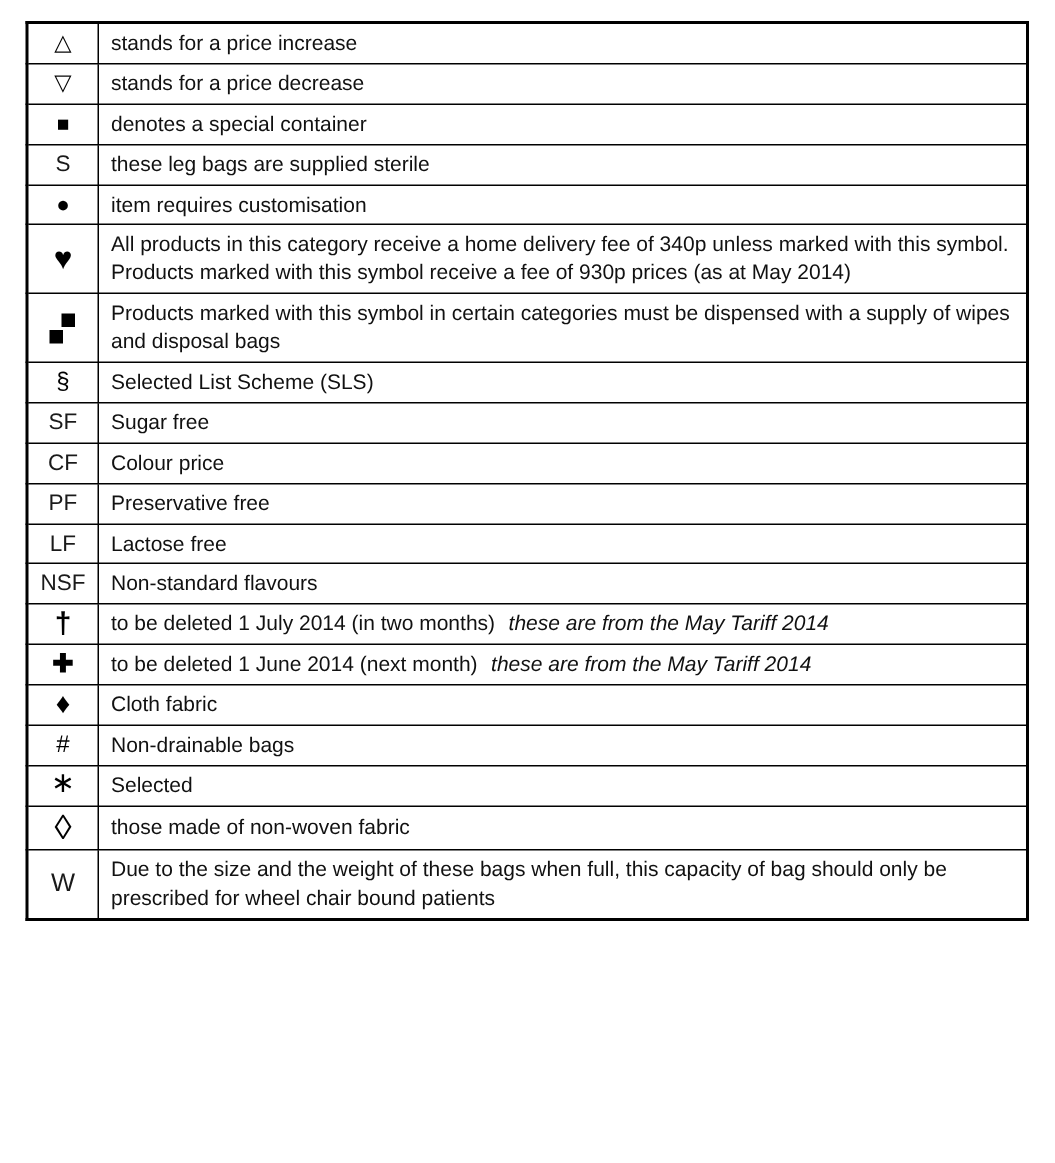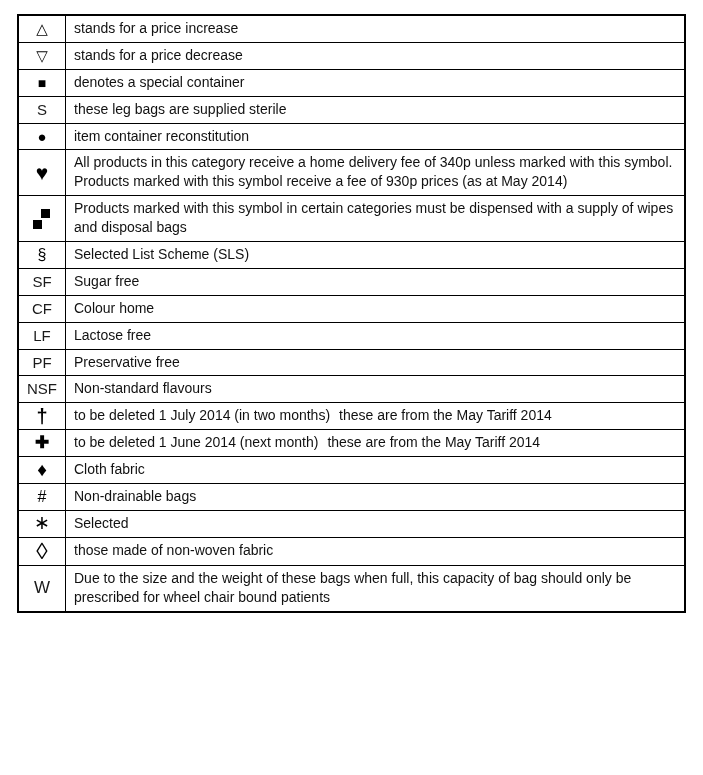--- a/index.html
+++ b/index.html
@@ -77,20 +77,21 @@
     width: 13px;
     height: 16px;
     border: 2px solid #000;
     border-right-width: 5px;
     border-bottom-width: 4px;
     border-radius: 3px;
     box-sizing: content-box;
     background: #fff;
   }
   .desc-italic {
+    font-style: italic;
     margin-left: 9px;
     text-align: right;
   }
 </style>
 </head>
 <body>
 
 <div class="page" data-name="page">
   <table class="legend" data-name="symbol-legend-table">
     <tbody data-name="symbol-table-body">
@@ -105,21 +106,21 @@
         <tr data-name="table-row">
     <td class="sym" data-name="symbol-cell"><span class="glyph" data-name="black-square-icon">■</span></td>
     <td class="desc" data-name="description-cell"><span class="desc-text" data-name="description-text">denotes a special container</span></td>
   </tr>
         <tr data-name="table-row">
     <td class="sym" data-name="symbol-cell"><span class="abbr" data-name="symbol-S">S</span></td>
     <td class="desc" data-name="description-cell"><span class="desc-text" data-name="description-text">these leg bags are supplied sterile</span></td>
   </tr>
         <tr data-name="table-row">
     <td class="sym" data-name="symbol-cell"><span class="glyph" data-name="black-circle-icon">●</span></td>
-    <td class="desc" data-name="description-cell"><span class="desc-text" data-name="description-text">item container reconstitution</span></td>
+    <td class="desc" data-name="description-cell"><span class="desc-text" data-name="description-text">item requires customisation</span></td>
   </tr>
         <tr data-name="table-row">
     <td class="sym" data-name="symbol-cell"><span class="glyph" data-name="heart-icon">♥</span></td>
     <td class="desc" data-name="description-cell"><span class="desc-text" data-name="description-text">All products in this category receive a home delivery fee of 340p unless marked with this symbol. Products marked with this symbol receive a fee of 930p prices (as at May 2014)</span></td>
   </tr>
         <tr data-name="table-row">
     <td class="sym" data-name="symbol-cell"><svg viewBox="0 0 20 22" width="20" height="22" class="sym-svg" data-name="two-squares-icon">
               <rect x="9" y="1" width="9" height="9"></rect>
               <rect x="1" y="12" width="9" height="9"></rect>
             </svg></td>
@@ -128,29 +129,29 @@
         <tr data-name="table-row">
     <td class="sym" data-name="symbol-cell"><span class="glyph" data-name="section-icon">§</span></td>
     <td class="desc" data-name="description-cell"><span class="desc-text" data-name="description-text">Selected List Scheme (SLS)</span></td>
   </tr>
         <tr data-name="table-row">
     <td class="sym" data-name="symbol-cell"><span class="abbr" data-name="symbol-SF">SF</span></td>
     <td class="desc" data-name="description-cell"><span class="desc-text" data-name="description-text">Sugar free</span></td>
   </tr>
         <tr data-name="table-row">
     <td class="sym" data-name="symbol-cell"><span class="abbr" data-name="symbol-CF">CF</span></td>
-    <td class="desc" data-name="description-cell"><span class="desc-text" data-name="description-text">Colour home</span></td>
+    <td class="desc" data-name="description-cell"><span class="desc-text" data-name="description-text">Colour price</span></td>
+  </tr>
+        <tr data-name="table-row">
+    <td class="sym" data-name="symbol-cell"><span class="abbr" data-name="symbol-PF">PF</span></td>
+    <td class="desc" data-name="description-cell"><span class="desc-text" data-name="description-text">Preservative free</span></td>
   </tr>
         <tr data-name="table-row">
     <td class="sym" data-name="symbol-cell"><span class="abbr" data-name="symbol-LF">LF</span></td>
     <td class="desc" data-name="description-cell"><span class="desc-text" data-name="description-text">Lactose free</span></td>
-  </tr>
-        <tr data-name="table-row">
-    <td class="sym" data-name="symbol-cell"><span class="abbr" data-name="symbol-PF">PF</span></td>
-    <td class="desc" data-name="description-cell"><span class="desc-text" data-name="description-text">Preservative free</span></td>
   </tr>
         <tr data-name="table-row">
     <td class="sym" data-name="symbol-cell"><span class="abbr" data-name="symbol-NSF">NSF</span></td>
     <td class="desc" data-name="description-cell"><span class="desc-text" data-name="description-text">Non-standard flavours</span></td>
   </tr>
         <tr data-name="table-row">
     <td class="sym" data-name="symbol-cell"><span class="glyph" data-name="dagger-icon">†</span></td>
     <td class="desc" data-name="description-cell"><span class="desc-text" data-name="description-text">to be deleted 1 July 2014 (in two months)</span><span class="desc-italic" data-name="description-italic-note">these are from the May Tariff 2014</span></td>
   </tr>
         <tr data-name="table-row">

